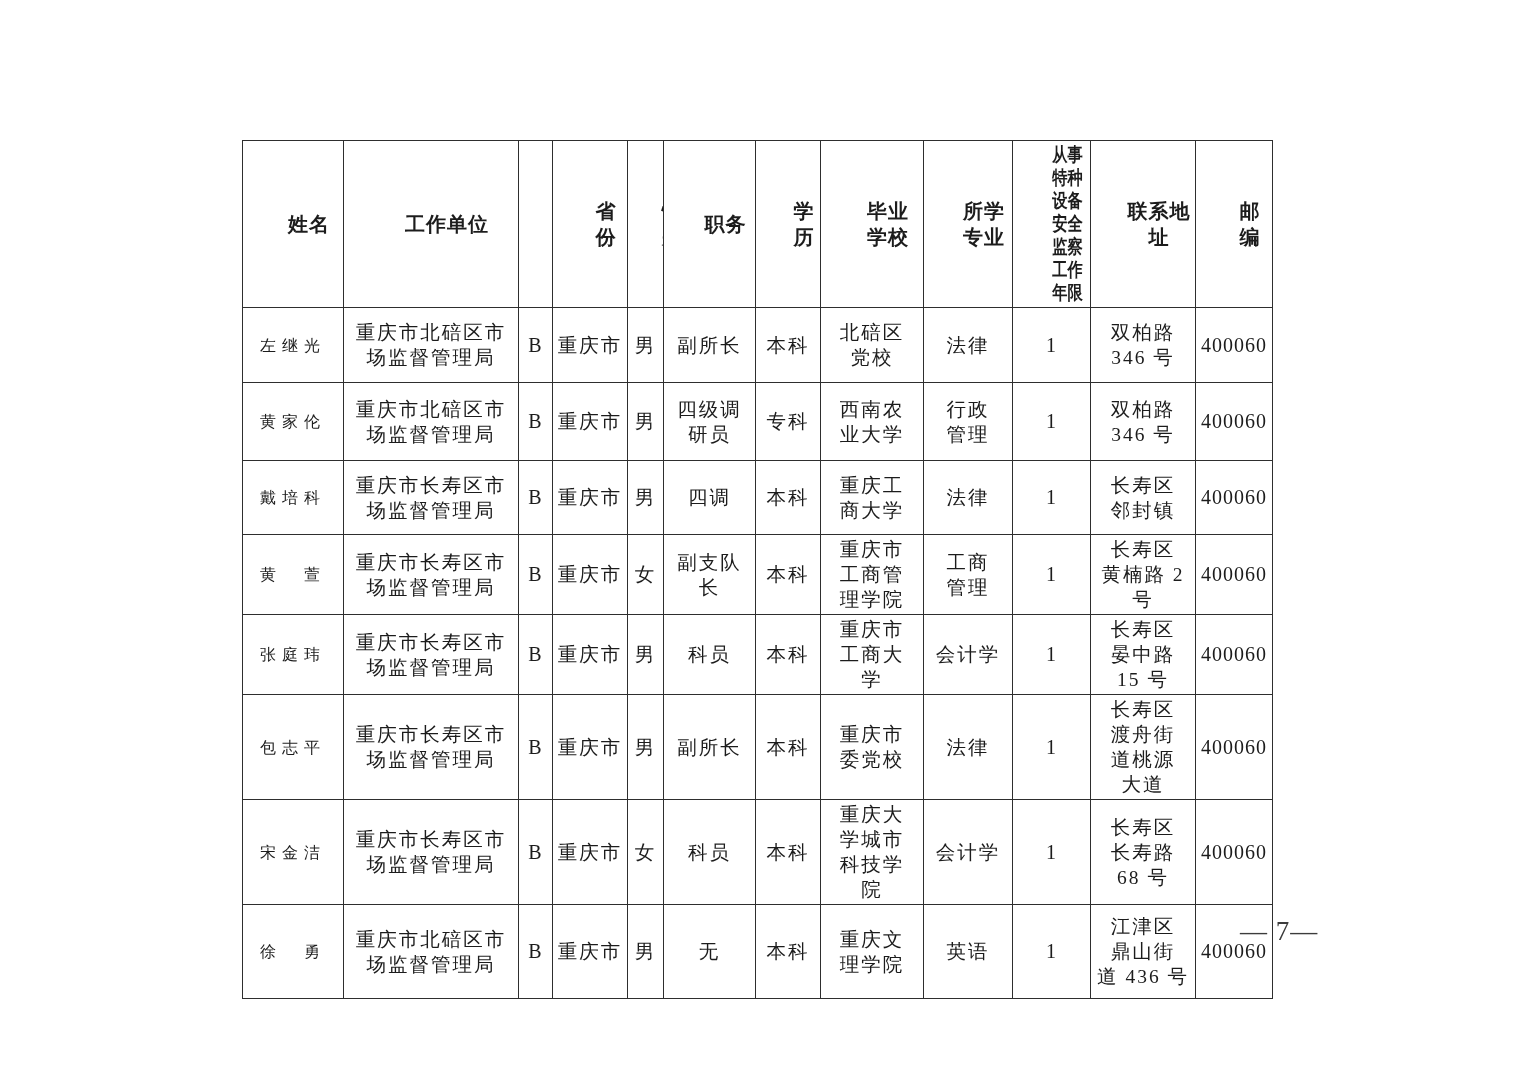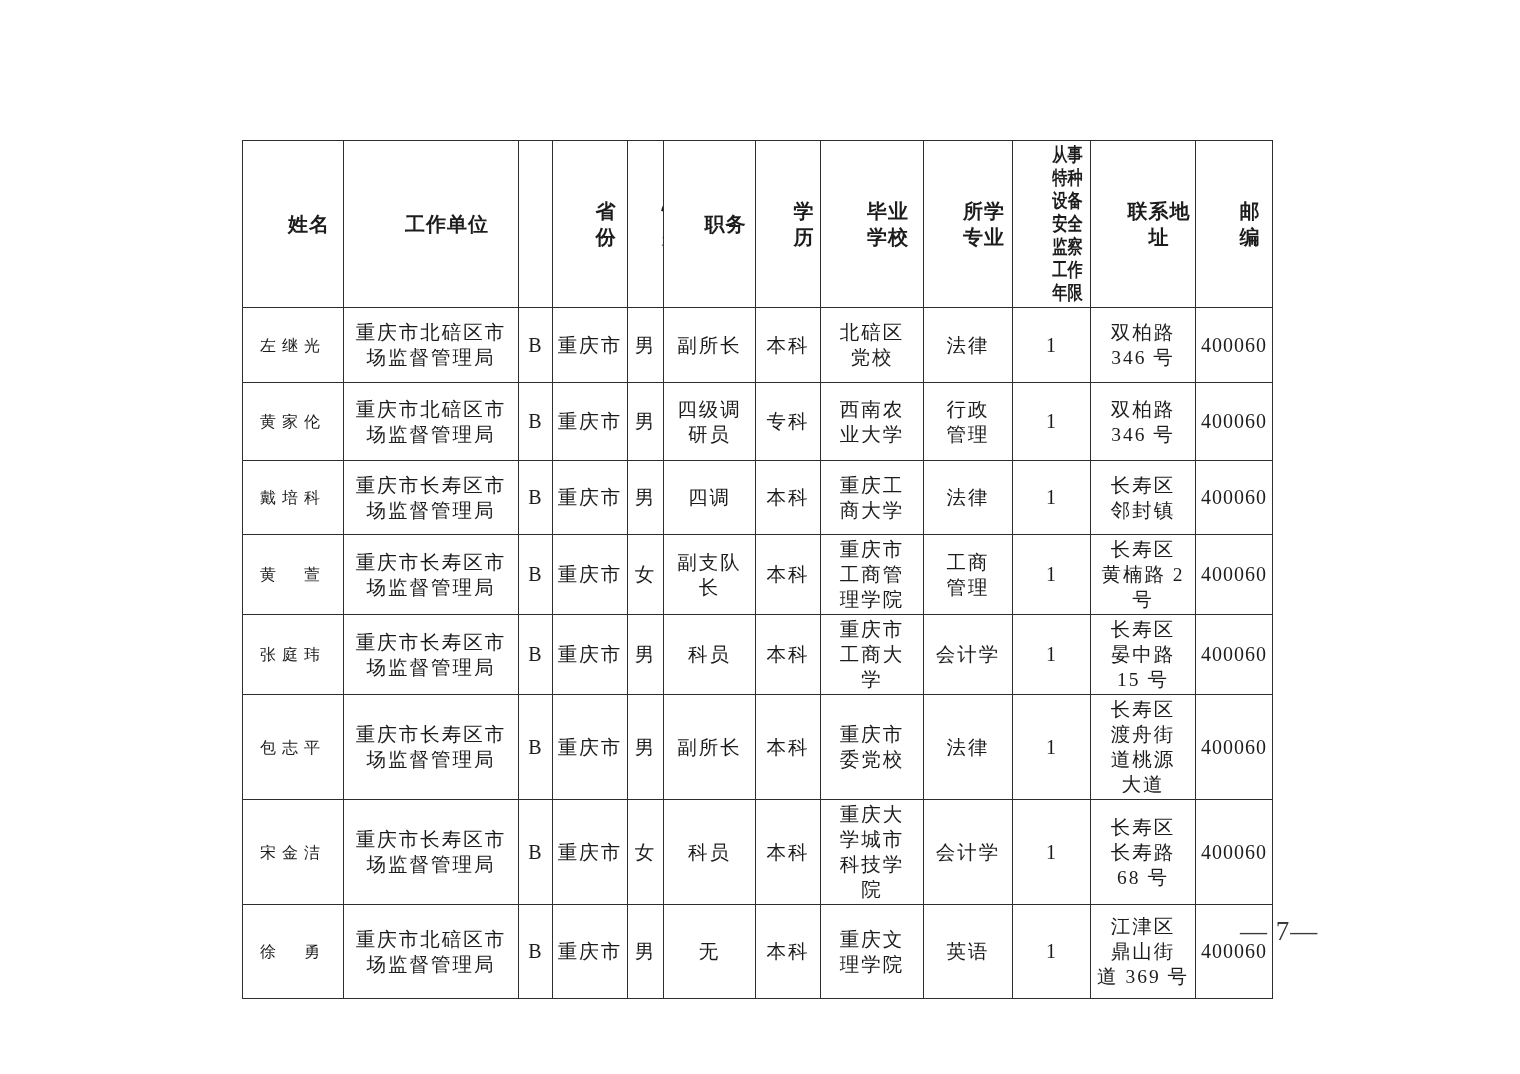--- a/index.html
+++ b/index.html
@@ -266,21 +266,21 @@
           <td class="cell col-province">重庆市</td>
           <td class="cell col-gender">男</td>
           <td class="cell col-position">无</td>
           <td class="cell col-education">本科</td>
           <td class="cell col-school">重庆文
 理学院</td>
           <td class="cell col-major">英语</td>
           <td class="cell col-years">1</td>
           <td class="cell col-address">江津区
 鼎山街
-道 369 号</td>
+道 436 号</td>
           <td class="cell col-postcode">400060</td>
         </tr>
       </tbody>
   </table>
 
   <div class="page-number">— 7—</div>
 
 </div>
 
 </body></html>

